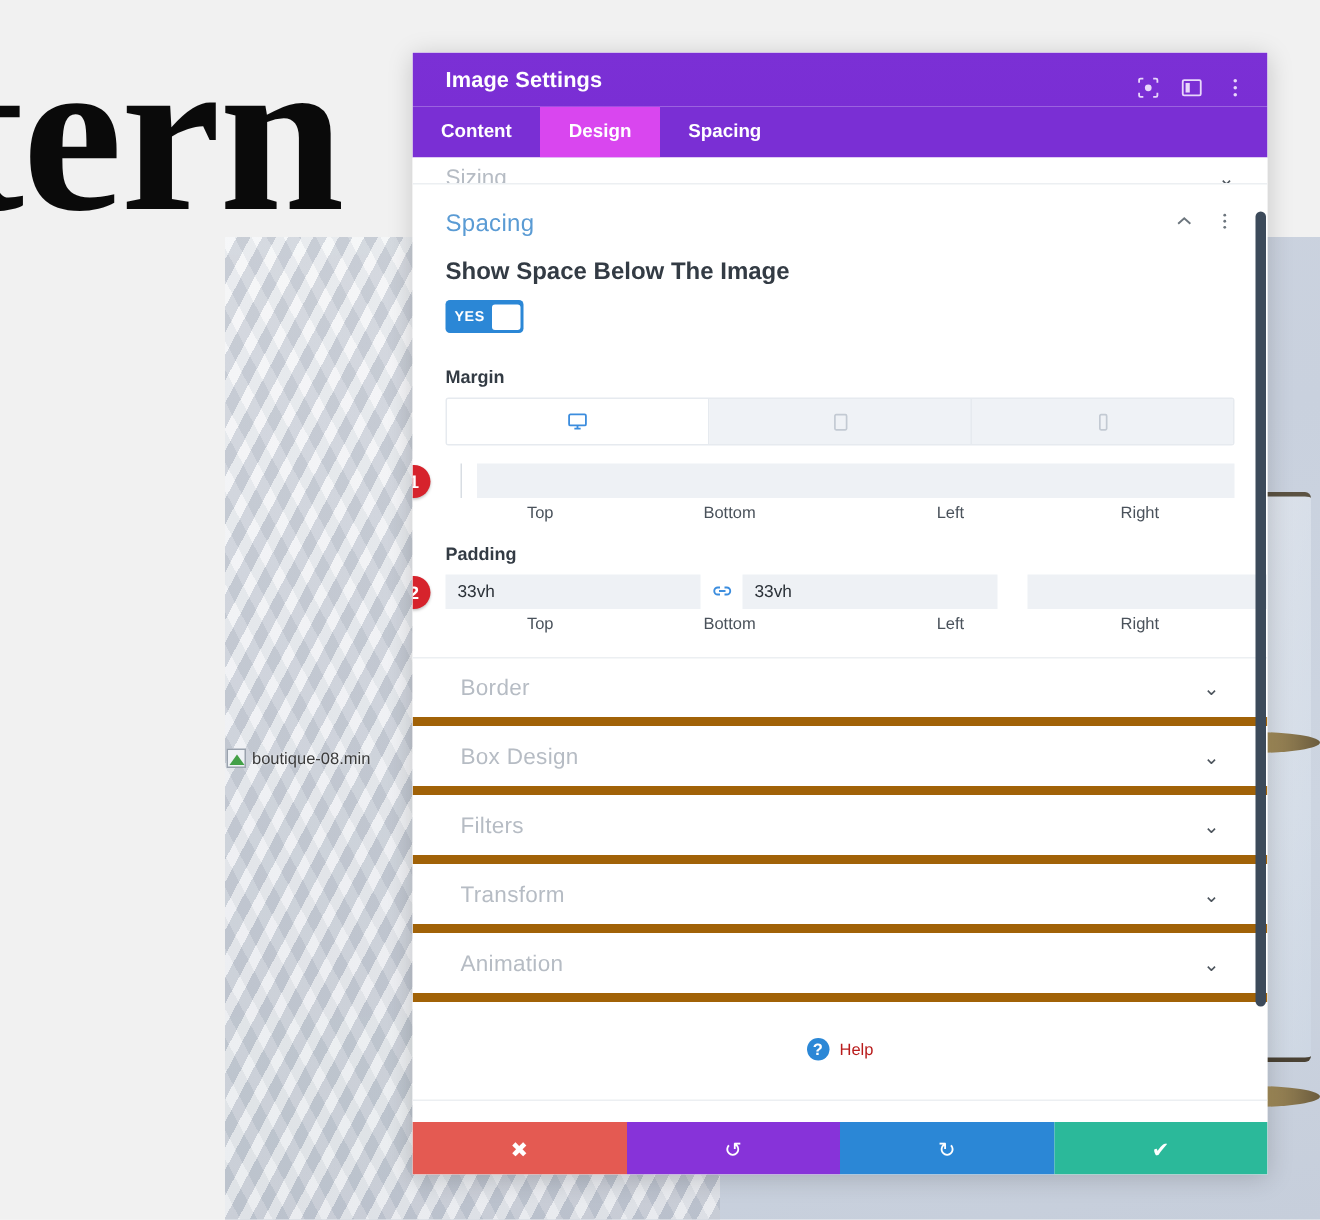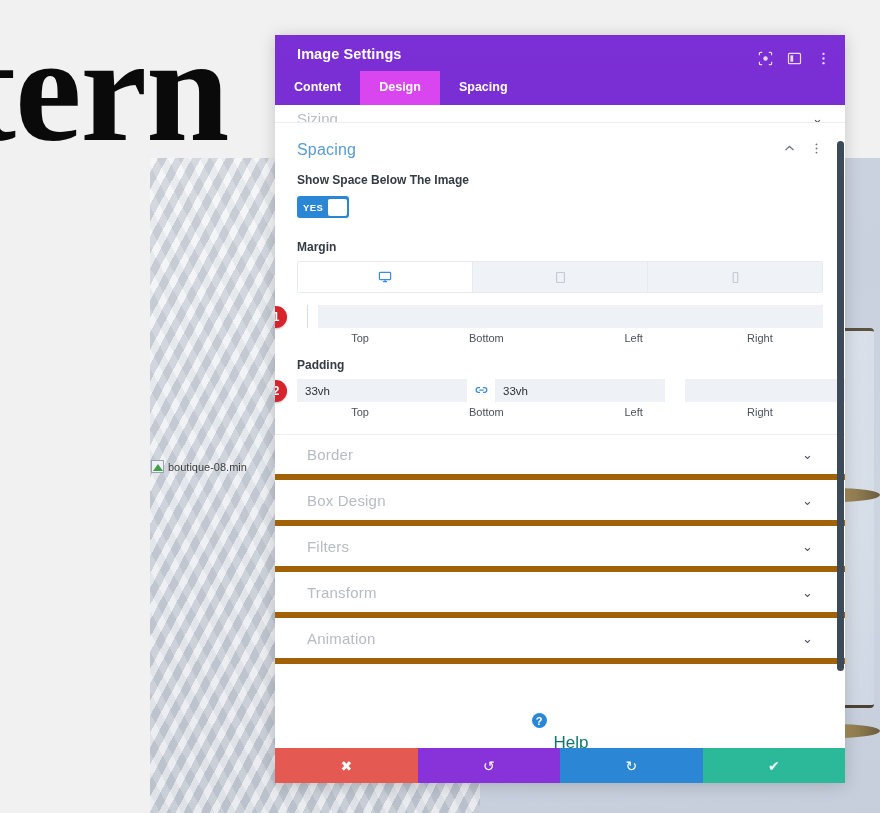--- a/index.html
+++ b/index.html
@@ -53,21 +53,21 @@
     border-bottom: 3px solid #4a4234;
     border-radius: 4px;
   }
   #photo-ring1 { position:absolute; right:0; top:330px; width:90px; height:14px;
     background: linear-gradient(90deg,#6b5c3e,#b49c63,#6b5c3e); border-radius:50%; }
   #photo-ring2 { position:absolute; right:0; top:566px; width:90px; height:14px;
     background: linear-gradient(90deg,#6b5c3e,#b49c63,#6b5c3e); border-radius:50%; }
 
   
   #broken-image {
-    position: absolute; left: 151px; top: 460px;
+    position: absolute; left: 151px; top: 499px;
     display: flex; align-items: center; gap: 4px;
     font-size: 11px; color: #3a3a3a;
     font-family: "Liberation Sans", sans-serif;
     text-shadow: 0 0 2px rgba(255,255,255,.7);
     white-space: nowrap;
   }
   .broken-glyph {
     width: 13px; height: 13px;
     border: 1px solid #9aa2ad;
     background: #eef1f5;
@@ -144,21 +144,21 @@
   
   .sec-header {
     display:flex; align-items:center; justify-content:space-between;
     padding: 18px 22px 14px;
   }
   .sec-title { color: #5a9bd4; font-size: 16px; letter-spacing:.2px; }
   .sec-tools { display:flex; align-items:center; gap: 14px; color:#6c757d; }
 
   .sec-body { padding: 0 22px 16px; }
 
-  .field-label { font-size: 12px; color: #333b44; font-weight: 700; margin-bottom: 9px; }
+  .field-label { font-size: 16px; color: #333b44; font-weight: 700; margin-bottom: 9px; }
 
   .toggle {
     width: 52px; height: 22px; border-radius: 3px;
     background: #2b87d6;
     display: flex; align-items: center;
     cursor: pointer; overflow: hidden;
   }
   .toggle .t-txt { color:#fff; font-size:9.5px; font-weight:700; padding: 0 5px 0 6px; letter-spacing:.4px; }
   .toggle .knob { width: 26px; height: 17px; background:#fff; border-radius: 2px; margin-left:auto; margin-right:2px; }
 
@@ -207,21 +207,21 @@
   .help-wrap {
     display:flex; align-items:center; justify-content:center; gap:7px;
     padding: 24px 0 26px;
     border-bottom: 1px solid #eceff2;
   }
   .help-ico {
     width: 15px; height: 15px; border-radius: 50%;
     background:#2b87d6; color:#fff; font-size:11px; font-weight:700;
     display:flex; align-items:center; justify-content:center;
   }
-  .help-txt { font-size: 17px; color:#0f766e;margin-top:45px; }
+  .help-txt { font-size: 11px; color:#b91c1c; }
 
   .modal-footer { display: flex; flex: none; height: 35px; }
   .fbtn { flex:1; display:flex; align-items:center; justify-content:center; cursor:pointer; color:#fff; font-size:14px; }
   .fbtn.cancel { background:#e45a52; }
   .fbtn.undo   { background:#8733d9; }
   .fbtn.redo   { background:#2b87d6; }
   .fbtn.save   { background:#2bb99a; }
 
   
   #scrollbar {

